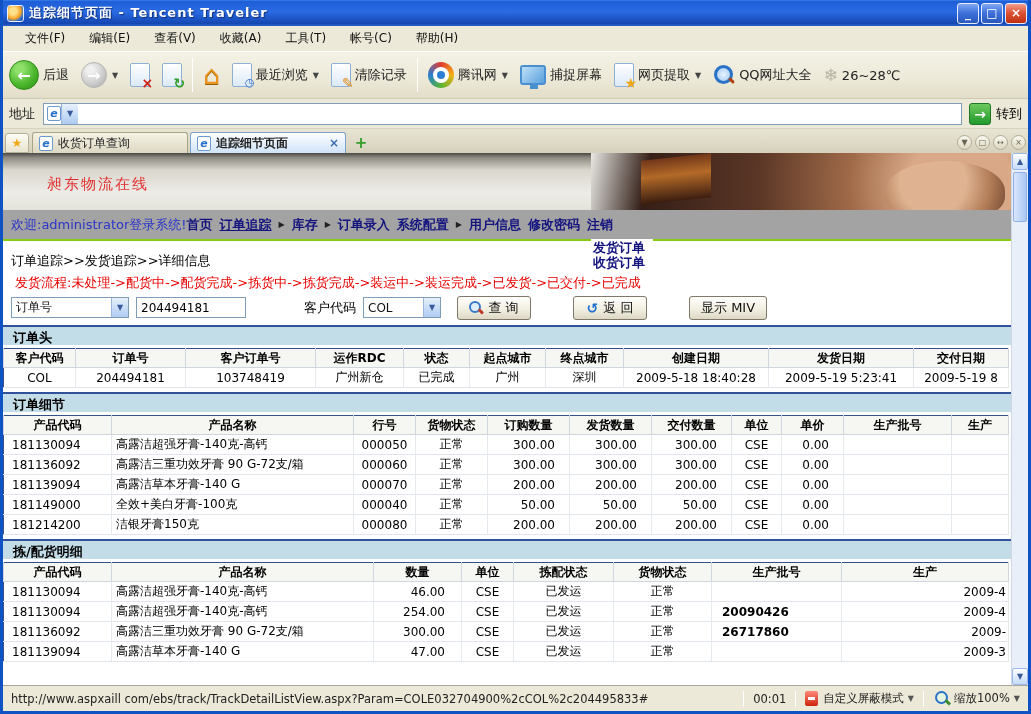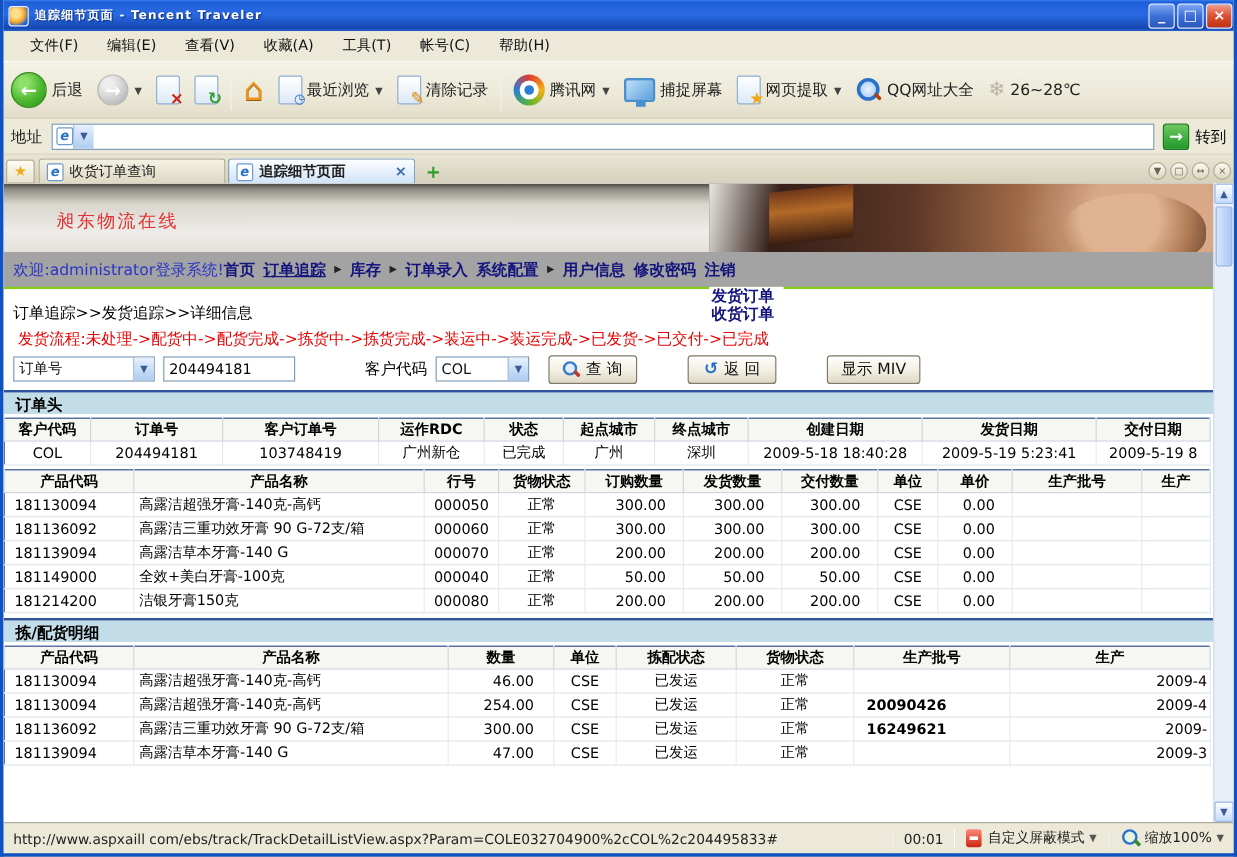--- a/index.html
+++ b/index.html
@@ -6,21 +6,21 @@
   body { font-family:"DejaVu Sans","Liberation Sans",sans-serif; background:#555; }
   #window{ position:relative; width:1031px; height:714px; background:#ece9d8;
            border-left:3px solid #0f52c4; border-right:3px solid #0f52c4; border-bottom:3px solid #0f52c4; overflow:hidden;}
   
   .titlebar{ position:absolute; top:0; left:-3px; right:-3px; height:26px;
     background:linear-gradient(180deg,#3a80ee 0%,#1e5fd8 6%,#2a6be4 45%,#1547b2 90%,#2a63cf 100%);
     display:flex; align-items:center; padding:0 4px; color:#fff; }
   .app-icon{ width:17px; height:17px; margin:0 5px 0 3px; border-radius:3px;
     background:radial-gradient(circle at 35% 35%, #ffe08a 0 25%, #f7a122 55%, #2d6fd8 75%, #1b4da8 100%);
     border:1px solid #e9f0ff; }
-  .title{ font-size:10px; font-weight:bold; letter-spacing:1px; text-shadow:1px 1px 1px #10307a; flex:1; }
+  .title{ font-size:13px; font-weight:bold; letter-spacing:1px; text-shadow:1px 1px 1px #10307a; flex:1; }
   .winbtn{ width:22px; height:21px; margin-left:2px; border-radius:3px; border:1px solid #e6edff;
     color:#fff; font-size:12px; font-weight:bold; text-align:center; line-height:19px;
     background:linear-gradient(180deg,#7ea6f2 0%,#3c6fd8 50%,#2b57bb 100%); }
   .winbtn.close{ background:linear-gradient(180deg,#f0a08e 0%,#dd5336 45%,#c03010 100%); }
   
   .menubar{ position:absolute; top:26px; left:0; right:0; height:26px; background:#ece9d8;
     display:flex; align-items:center; padding-left:10px; font-size:12px; color:#111; border-bottom:1px solid #fff;}
   .menu-item{ padding:3px 12px; }
   
   .toolbar{ position:absolute; top:52px; left:0; right:0; height:47px;
@@ -374,20 +374,21 @@
               <td>已完成</td>
               <td>广州</td>
               <td>深圳</td>
               <td>2009-5-18 18:40:28</td>
               <td>2009-5-19 5:23:41</td>
               <td>2009-5-19 8</td>
             </tr>
           </tbody>
       </table>
 
+      <div class="band">订单细节</div>
       <table class="t2">
         <colgroup>
           <col style="width:108px">
             <col style="width:242px">
             <col style="width:62px">
             <col style="width:72px">
           <col style="width:82px">
             <col style="width:82px">
             <col style="width:80px">
             <col style="width:50px">
@@ -524,21 +525,21 @@
               <td>20090426</td>
               <td>2009-4</td>
             </tr>
             <tr>
               <td>181136092</td>
               <td>高露洁三重功效牙膏 90 G-72支/箱</td>
               <td>300.00</td>
               <td>CSE</td>
               <td>已发运</td>
               <td>正常</td>
-              <td>16249621</td>
+              <td>26717860</td>
               <td>2009-</td>
             </tr>
             <tr>
               <td>181139094</td>
               <td>高露洁草本牙膏-140 G</td>
               <td>47.00</td>
               <td>CSE</td>
               <td>已发运</td>
               <td>正常</td>
               <td></td>

